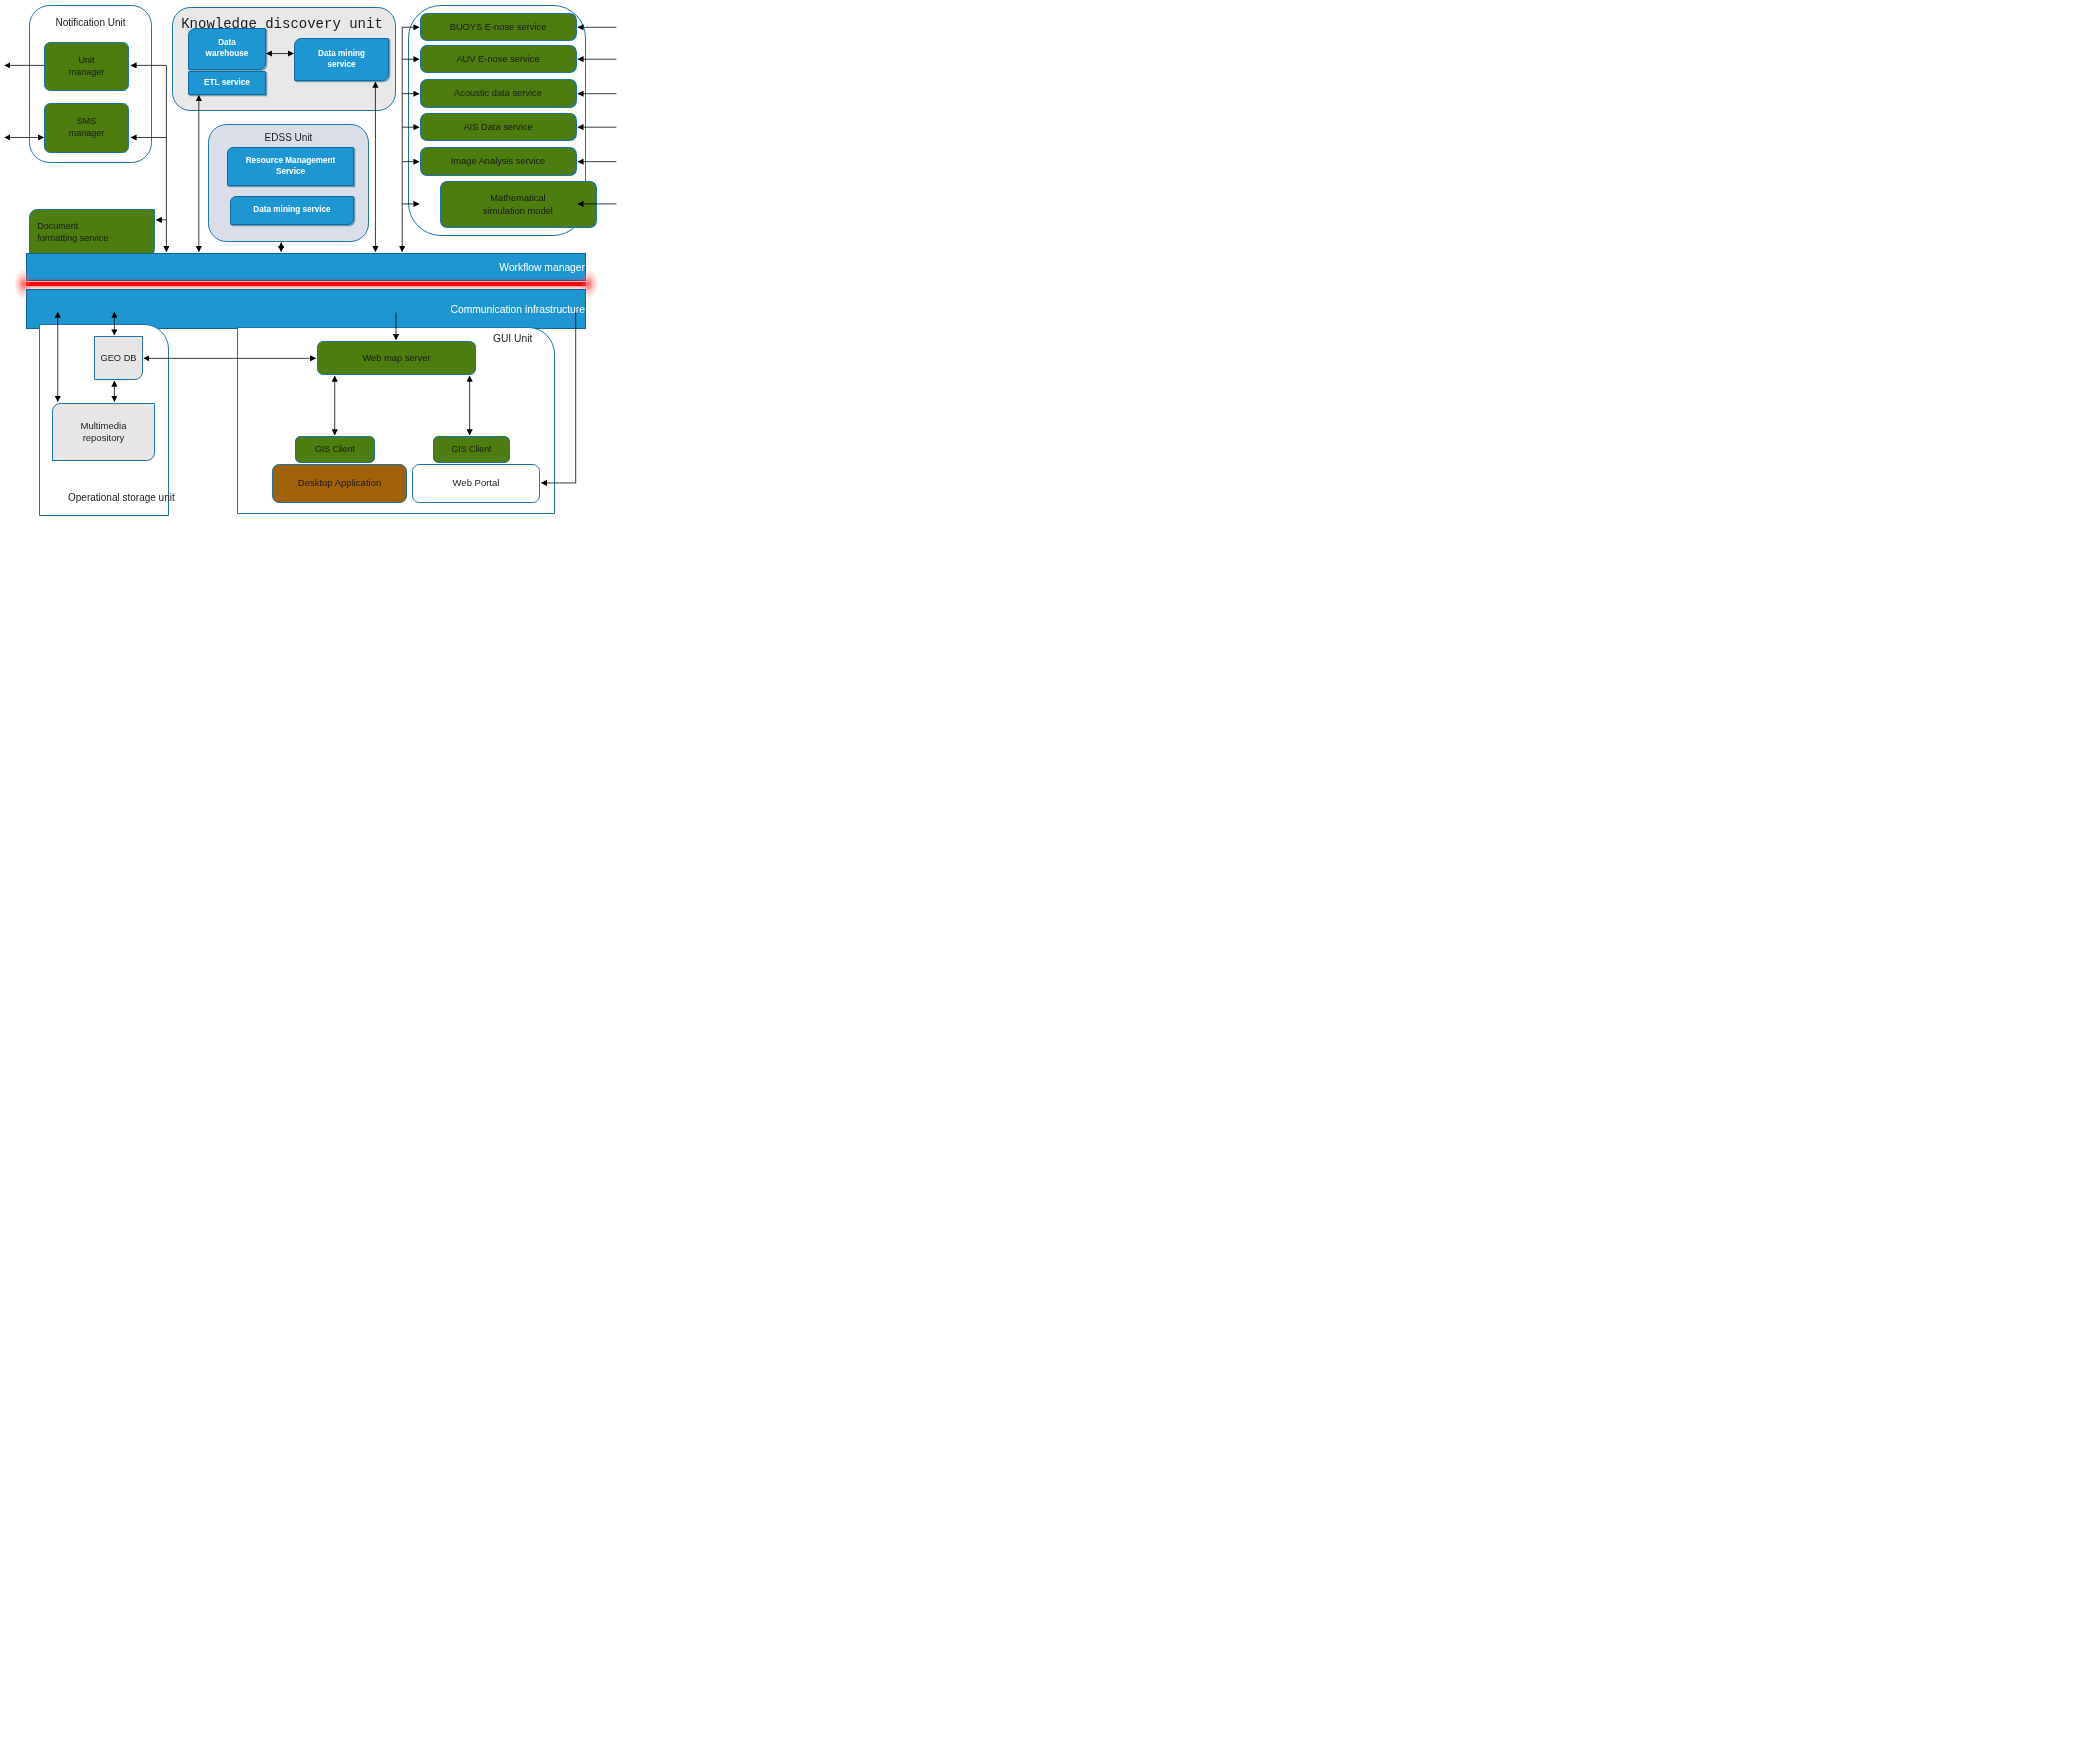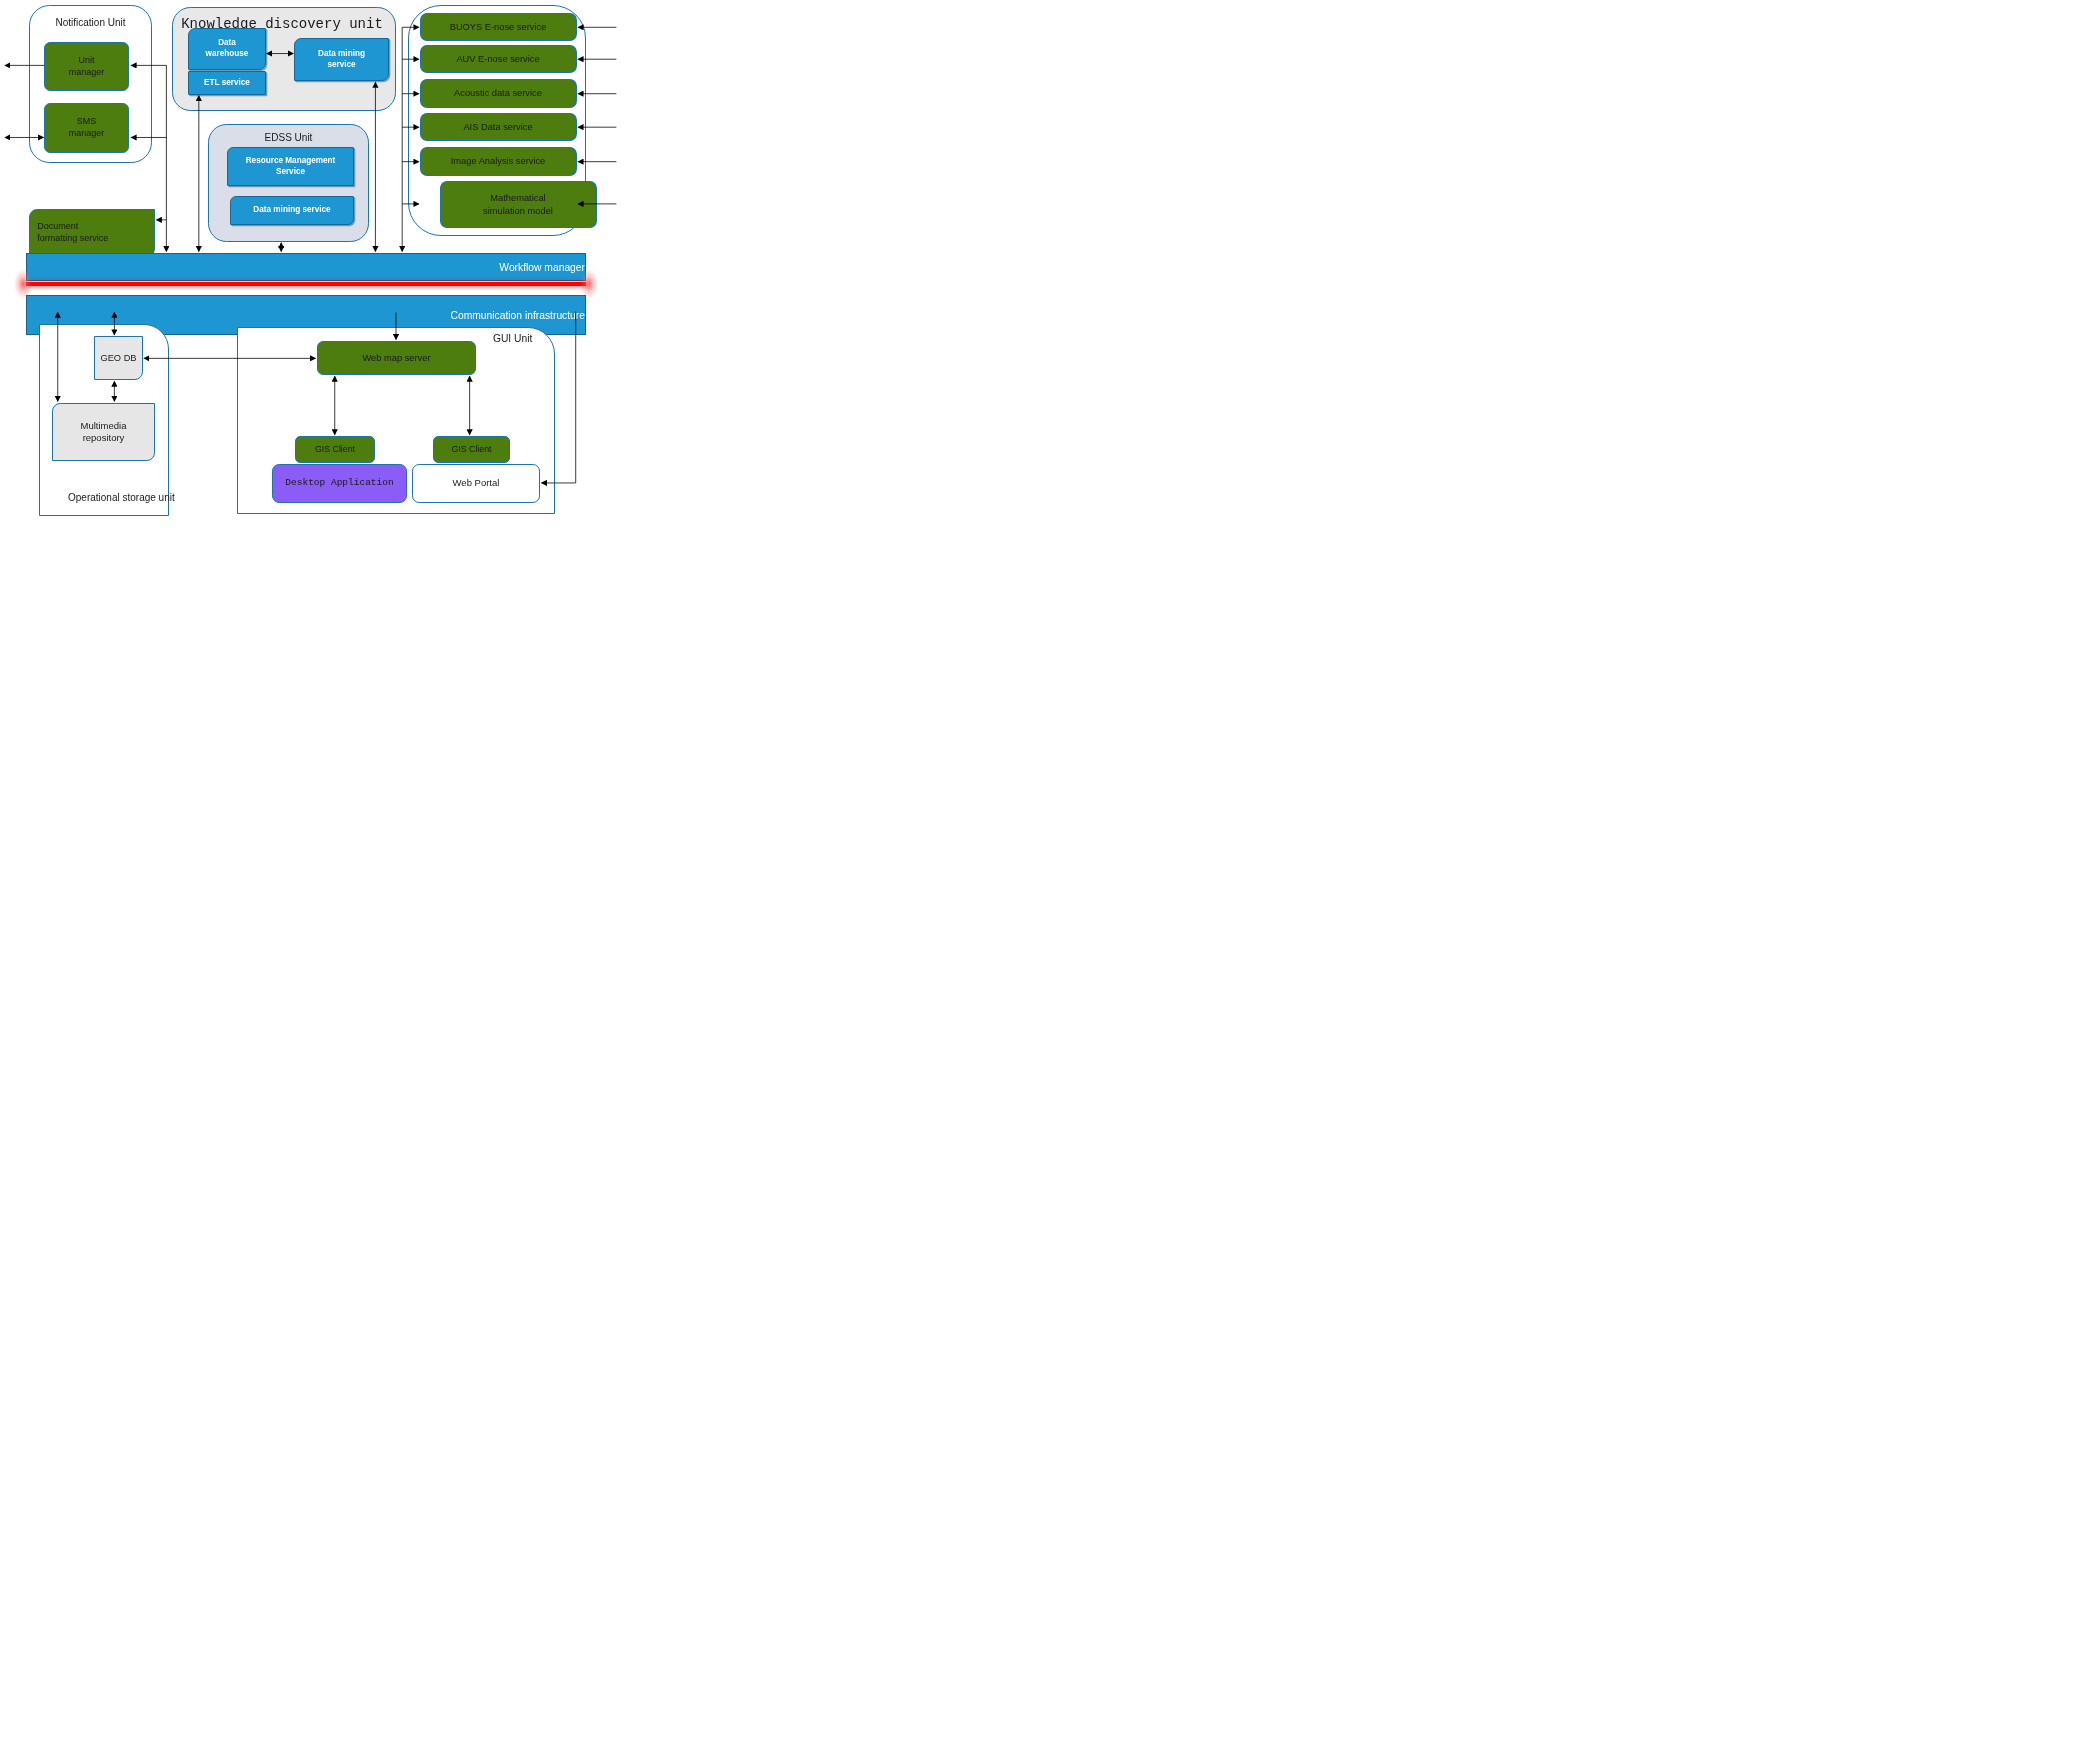--- a/index.html
+++ b/index.html
@@ -86,21 +86,21 @@
   <div class="abs wbox svc boxlayer" style="left:440px;top:181px;width:157px;height:47px;">
     <span class="lbl" style="max-width:93px;">Mathematical simulation model</span>
   </div>
 
   <div class="abs bar boxlayer" style="left:26px;top:253px;width:560px;height:28px;">
     <span>Workflow manager</span>
   </div>
   <div class="abs redline boxlayer" style="left:26px;top:282px;width:560px;height:3.6px;"></div>
   <div class="abs glow boxlayer" style="left:14.4px;top:269px;width:17.5px;height:30px;"></div>
   <div class="abs glow boxlayer" style="left:580px;top:269px;width:17.5px;height:30px;"></div>
-  <div class="abs bar boxlayer" style="left:26px;top:295px;width:560px;height:40px;padding-left:8px;">
+  <div class="abs bar boxlayer" style="left:26px;top:289px;width:560px;height:40px;padding-left:8px;">
     <span>Communication infrastructure</span>
   </div>
 
   <div class="abs unit boxlayer" style="left:39px;top:324px;width:130px;height:192px;border-radius:0 25px 0 0;border-width:1.3px;">
     <div class="abs unit-title lbl" style="left:0;right:0;bottom:11.3px;margin:auto;max-width:72px;">Operational storage unit</div>
   </div>
   <div class="abs gbox boxlayer" style="left:94px;top:336px;width:49px;height:44px;border-radius:0 0 8.2px 0;">
     <span class="lbl" style="font-size:9.3px;">GEO DB</span>
   </div>
   <div class="abs gbox boxlayer" style="left:52px;top:403px;width:103px;height:58px;border-radius:8.2px 0 8.2px 0;">
@@ -112,21 +112,21 @@
   </div>
   <div class="abs wbox boxlayer" style="left:317px;top:341px;width:159px;height:34px;">
     <span class="lbl" style="font-size:9.3px;">Web map server</span>
   </div>
   <div class="abs wbox boxlayer" style="left:295px;top:436px;width:80px;height:27px;border-radius:5.2px;">
     <span class="lbl" style="font-size:8.8px;">GIS Client</span>
   </div>
   <div class="abs wbox boxlayer" style="left:433px;top:436px;width:77px;height:27px;border-radius:5.2px;">
     <span class="lbl" style="font-size:8.8px;">GIS Client</span>
   </div>
-  <div class="abs wbox boxlayer" style="left:272px;top:464px;width:135px;height:39px;border-radius:7.2px;z-index:6;background:#8b5cf6;font-family:Liberation Mono, monospace;">
+  <div class="abs wbox boxlayer" style="left:272px;top:464px;width:135px;height:39px;border-radius:7.2px;z-index:6;background:#a16207;">
     <span class="lbl" style="font-size:9.5px;">Desktop Application</span>
   </div>
   <div class="abs wbox boxlayer" style="left:412px;top:464px;width:128px;height:39px;border-radius:7.2px;z-index:6;background:#fff;">
     <span class="lbl" style="font-size:9.5px;">Web Portal</span>
   </div>
 
   <svg class="overlay" width="618" height="519" viewBox="0 0 1200 1008">
     <defs>
       <marker id="ah" viewBox="0 0 10 10" refX="8.5" refY="5" markerWidth="8" markerHeight="8" orient="auto">
           <path d="M0,0 L10,5 L0,10 Z" fill="#000"></path>

